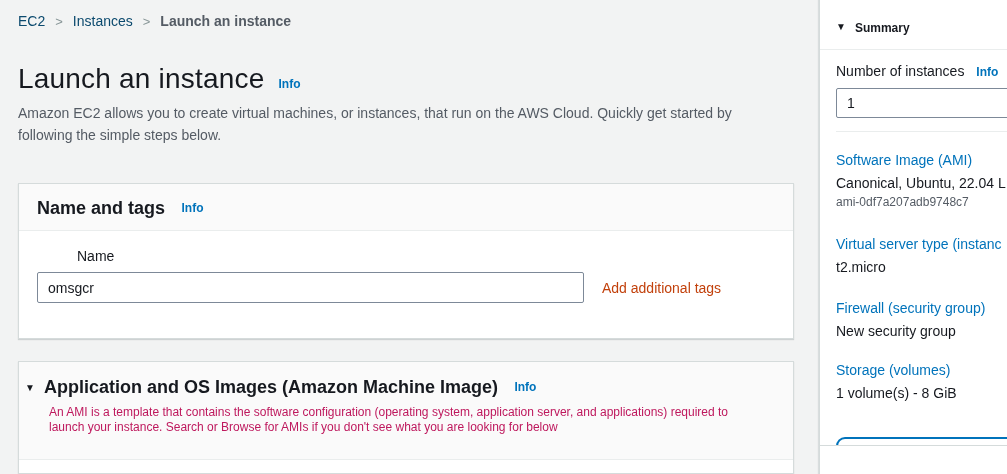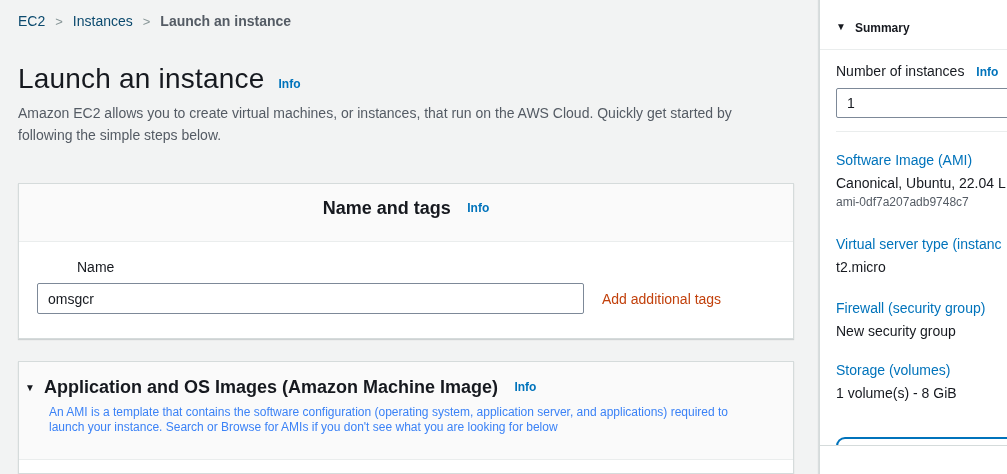--- a/index.html
+++ b/index.html
@@ -25,35 +25,35 @@
   .title-row .info-link { margin-left:14px; margin-top:10px; }
 
   .page-desc { position:absolute; left:18px; top:102px; width:752px; font-size:14px; line-height:22px; color:#545b64; }
 
   .card { background:#fff; border:1px solid #d5dbdb; border-radius:0; box-shadow:0 1px 1px 0 rgba(0,28,36,0.15); }
   .card-header { background:#fafafa; border-bottom:1px solid #eaeded; }
   .card-title { font-size:18px; font-weight:700; color:#16191f; display:inline; }
   .card-header .info-link { margin-left:12px; vertical-align:2px; }
 
   .card-name-tags { position:absolute; left:18px; top:183px; width:776px; height:156px; }
-  .card-name-tags .card-header { padding:14px 18px 22px;text-align:center; }
+  .card-name-tags .card-header { padding:14px 18px 11px; }
   .card-name-tags .card-body { padding:17px 18px; }
   .field-label { font-size:14px; color:#16191f; margin-bottom:8px;margin-left:40px; }
   .input-row { display:flex; align-items:center; }
   .text-input {
     height:31px; border:1px solid #7d8998; border-radius:2px; background:#fff;
     font-family:"Liberation Sans", sans-serif; font-size:14px; color:#16191f; padding:0 10px;
   }
   .name-input { width:547px; }
   .inline-link { font-size:14px; color:#c2410c; text-decoration:none; cursor:pointer; margin-left:18px; white-space:nowrap; }
 
   .card-ami { position:absolute; left:18px; top:361px; width:776px; height:113px; overflow:hidden; }
   .card-ami .card-header { padding:15px 6px 0; height:98px; }
   .tri-icon { display:inline-block; font-size:10px; color:#16191f; margin-right:9px; vertical-align:2px; }
-  .ami-desc { margin:7px 0 0 24px; width:706px; font-size:12px; line-height:15px; color:#3b82f6; }
+  .ami-desc { margin:7px 0 0 24px; width:706px; font-size:12px; line-height:15px; color:#be185d; }
   .card-ami .card-body { background:#fff; height:20px; }
 
   
   .panel {
     position:absolute; left:819px; top:0; width:200px; height:474px;
     background:#fff; border-left:1px solid #d5dbdb; box-shadow:-1px 0 1px 0 rgba(0,28,36,0.1);
   }
   .panel-header { padding:18px 16px 13px; border-bottom:1px solid #eaeded; }
   .panel-title { font-size:12px; font-weight:700; display:inline;margin-top:44px; }
   .panel-body { padding:13px 0 0 16px; position:relative; }

